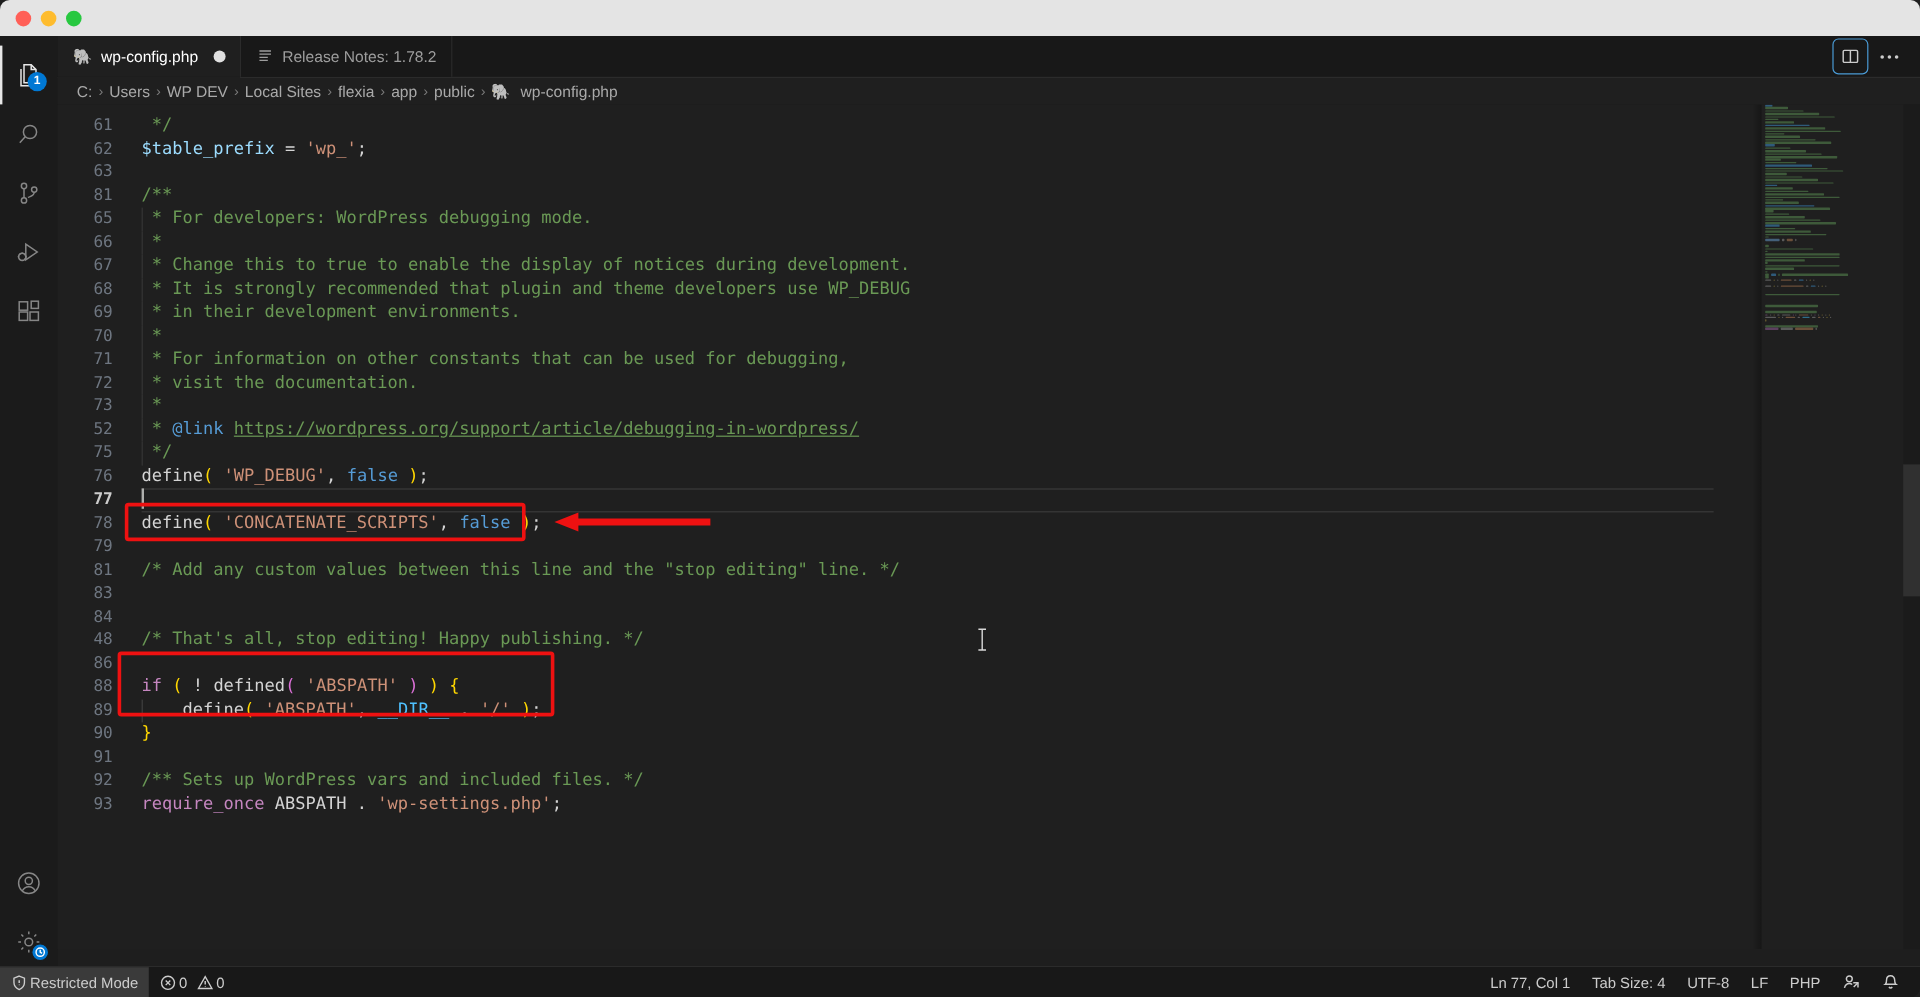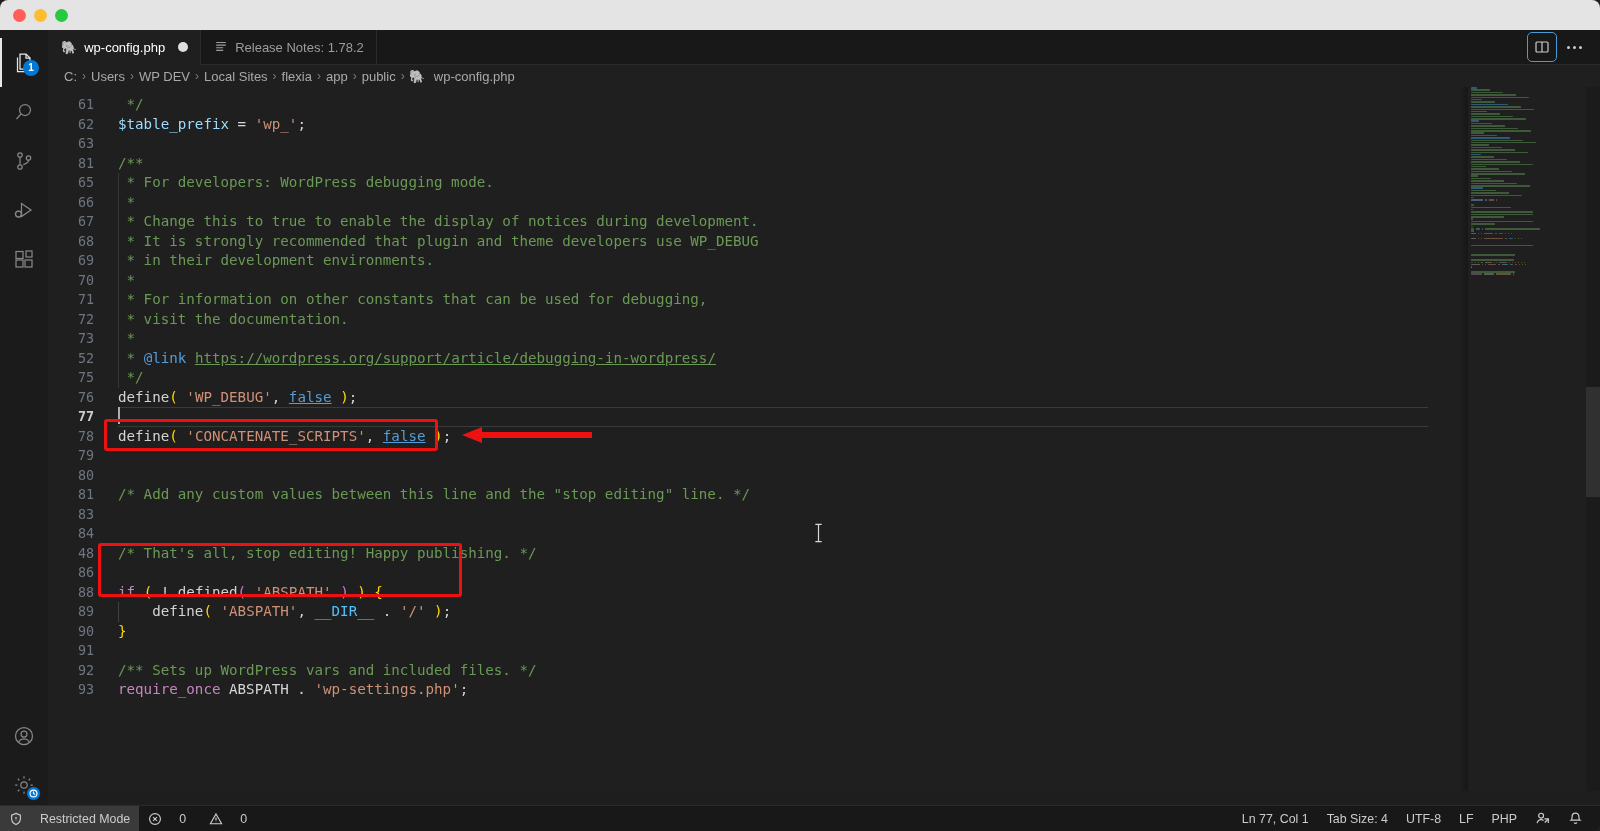--- a/index.html
+++ b/index.html
@@ -161,21 +161,21 @@
     display: inline-block; width: 2px; height: 17px;
     background: #aeafad; vertical-align: -3px;
   }
   .guide {
     position: absolute; top: 0; height: 19.5px;
     border-left: 1px solid #404040;
   }
 
   
   .cmt  { color: #6a9955; }
-  .kw   { color: #569cd6; text-decoration: underline; }
+  .kw   { color: #569cd6; }
   .plain{ color: #d4d4d4; }
   .str  { color: #ce9178; }
   .var  { color: #9cdcfe; }
   .par  { color: #ffd700; }
   .par2 { color: #da70d6; }
   .ctl  { color: #c586c0; }
   .doc  { color: #569cd6; }
   .lnk  { color: #6a9955; text-decoration: underline; }
   .cnst { color: #4fc1ff; }
 
@@ -226,21 +226,21 @@
     width: 1600px; height: 26px;
     background: #181818;
     display: flex; align-items: center;
     font-size: 12.4px; color: #cccccc;
     border-top: 1px solid #2b2b2b;
     border-bottom-left-radius: 8px; border-bottom-right-radius: 8px;
   }
   .sb-left { display: flex; align-items: center; height: 26px; }
   .sb-right { margin-left: auto; display: flex; align-items: center; height: 26px; padding-right: 8px; text-align: right; }
   .sb-item {
-    display: flex; align-items: center; gap: 17px;
+    display: flex; align-items: center; gap: 2px;
     padding: 0 9px; height: 26px; cursor: pointer;
     white-space: nowrap;
   }
   .sb-restricted { background: #3a3a3a; }
   .sb-item svg { stroke: #cccccc; fill: none; stroke-width: 1.3; }
 </style>
 </head>
 <body>
 
 <div class="app">
@@ -390,21 +390,20 @@
         <div class="line"><span class="ln">70</span><span class="ltxt"><span class="cmt"> *</span></span><span class="guide" style="left: 70px; border-left-color: rgb(53, 53, 53);"></span></div>
         <div class="line"><span class="ln">71</span><span class="ltxt"><span class="cmt"> * For information on other constants that can be used for debugging,</span></span><span class="guide" style="left: 70px; border-left-color: rgb(53, 53, 53);"></span></div>
         <div class="line"><span class="ln">72</span><span class="ltxt"><span class="cmt"> * visit the documentation.</span></span><span class="guide" style="left: 70px; border-left-color: rgb(53, 53, 53);"></span></div>
         <div class="line"><span class="ln">73</span><span class="ltxt"><span class="cmt"> *</span></span><span class="guide" style="left: 70px; border-left-color: rgb(53, 53, 53);"></span></div>
         <div class="line"><span class="ln">52</span><span class="ltxt"><span class="cmt"> * </span><span class="doc">@link</span><span class="cmt"> </span><span class="lnk">https://wordpress.org/support/article/debugging-in-wordpress/</span></span><span class="guide" style="left: 70px; border-left-color: rgb(53, 53, 53);"></span></div>
         <div class="line"><span class="ln">75</span><span class="ltxt"><span class="cmt"> */</span></span><span class="guide" style="left: 70px; border-left-color: rgb(53, 53, 53);"></span></div>
         <div class="line"><span class="ln">76</span><span class="ltxt"><span class="plain">define</span><span class="par">(</span><span class="plain"> </span><span class="str">'WP_DEBUG'</span><span class="plain">, </span><span class="kw">false</span><span class="plain"> </span><span class="par">)</span><span class="plain">;</span></span></div>
         <div class="line cur"><span class="ln">77</span><span class="cur-ul"></span><span class="ltxt"><span class="caret"></span></span></div>
         <div class="line"><span class="ln">78</span><span class="ltxt"><span class="plain">define</span><span class="par">(</span><span class="plain"> </span><span class="str">'CONCATENATE_SCRIPTS'</span><span class="plain">, </span><span class="kw">false</span><span class="plain"> </span><span class="par">)</span><span class="plain">;</span></span></div>
         <div class="line"><span class="ln">79</span><span class="ltxt"></span></div>
-        <div class="line"><span class="ln">80</span><span class="ltxt"></span></div>
         <div class="line"><span class="ln">81</span><span class="ltxt"><span class="cmt">/* Add any custom values between this line and the "stop editing" line. */</span></span></div>
         <div class="line"><span class="ln">83</span><span class="ltxt"></span></div>
         <div class="line"><span class="ln">84</span><span class="ltxt"></span></div>
         <div class="line"><span class="ln">48</span><span class="ltxt"><span class="cmt">/* That's all, stop editing! Happy publishing. */</span></span></div>
         <div class="line"><span class="ln">86</span><span class="ltxt"></span></div>
         <div class="line"><span class="ln">88</span><span class="ltxt"><span class="ctl">if</span><span class="plain"> </span><span class="par">(</span><span class="plain"> ! </span><span class="plain">defined</span><span class="par2">(</span><span class="plain"> </span><span class="str">'ABSPATH'</span><span class="plain"> </span><span class="par2">)</span><span class="plain"> </span><span class="par">)</span><span class="plain"> </span><span class="par">{</span></span></div>
         <div class="line"><span class="ln">89</span><span class="ltxt"><span class="plain">    define</span><span class="par">(</span><span class="plain"> </span><span class="str">'ABSPATH'</span><span class="plain">, </span><span class="cnst">__DIR__</span><span class="plain"> . </span><span class="str">'/'</span><span class="plain"> </span><span class="par">)</span><span class="plain">;</span></span><span class="guide" style="left: 70px;"></span></div>
         <div class="line"><span class="ln">90</span><span class="ltxt"><span class="par">}</span></span></div>
         <div class="line"><span class="ln">91</span><span class="ltxt"></span></div>
         <div class="line"><span class="ln">92</span><span class="ltxt"><span class="cmt">/** Sets up WordPress vars and included files. */</span></span></div>

